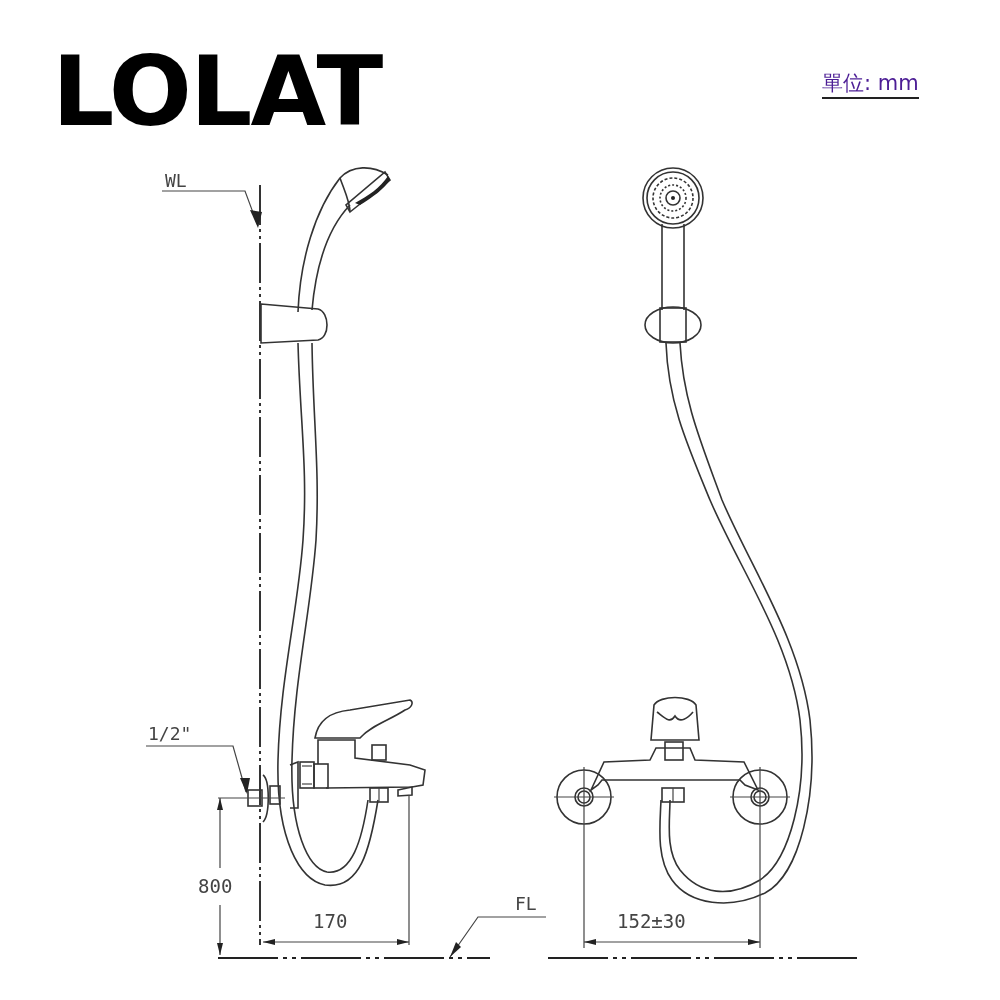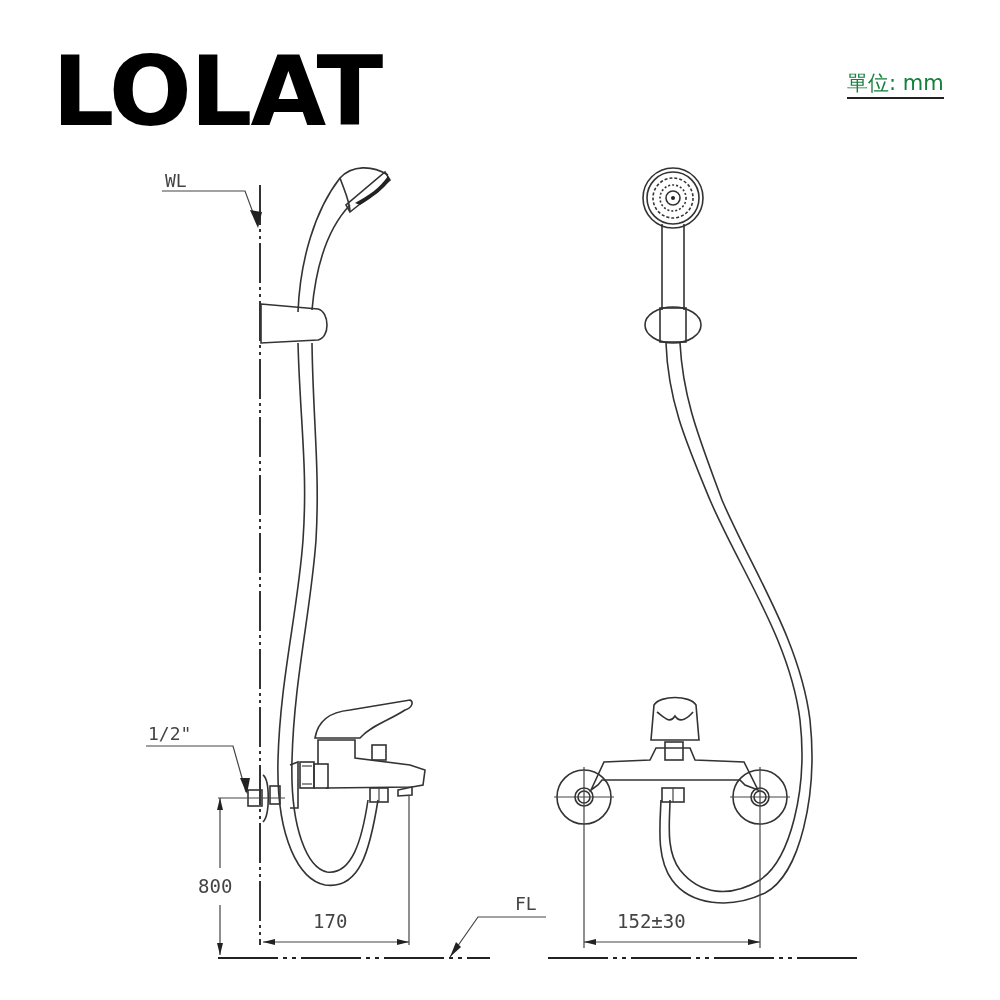--- a/index.html
+++ b/index.html
@@ -4,22 +4,22 @@
 <style>
   html, body { margin: 0; padding: 0; background: #ffffff; }
   body { width: 1000px; height: 1000px; position: relative; overflow: hidden; font-family: "DejaVu Sans", sans-serif; }
   .logo {
     position: absolute; left: 52px; top: 44px;
     font-family: "DejaVu Sans", sans-serif; font-weight: bold;
     font-size: 96px; letter-spacing: -2px; line-height: 1; color: #000;
     transform: scaleX(1.02); transform-origin: left top;
   }
   .unit {
-    position: absolute; left: 847px; top: 72px;
-    font-family: "DejaVu Sans", sans-serif; font-size: 21px; color: #15803d;
+    position: absolute; left: 822px; top: 72px;
+    font-family: "DejaVu Sans", sans-serif; font-size: 21px; color: #4c1d95;
     border-bottom: 2px solid #222; padding-bottom: 2px; line-height: 1.1;
   }
   svg.drawing { position: absolute; left: 0; top: 0; }
   .ln { stroke: #333; stroke-width: 1.6; fill: none; }
   .thin { stroke: #444; stroke-width: 1.2; fill: none; }
   .solid { fill: #222; stroke: none; }
   .dimtxt { font-family: "DejaVu Sans Mono", monospace; font-size: 19px; fill: #444; }
   .lbltxt { font-family: "DejaVu Sans Mono", monospace; font-size: 18px; fill: #444; }
   .center { stroke: #333; stroke-width: 2; fill: none; stroke-dasharray: 40 4 3 4 3 4; }
   .floor { stroke: #222; stroke-width: 2; fill: none; stroke-dasharray: 60 5 4 5 4 5; }

